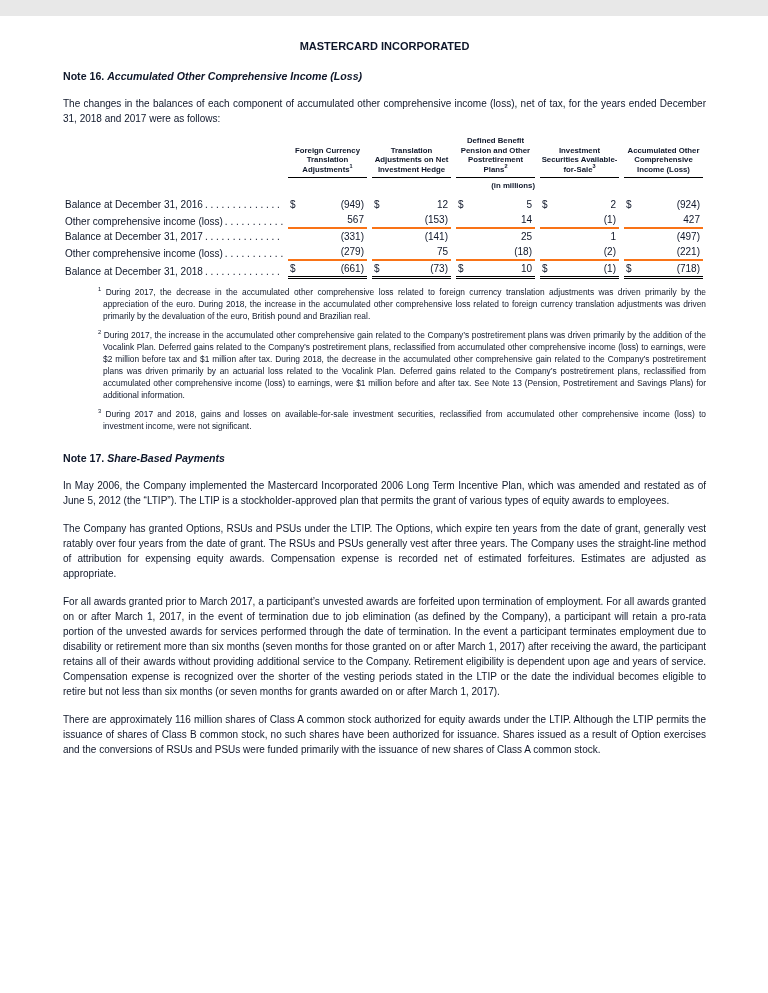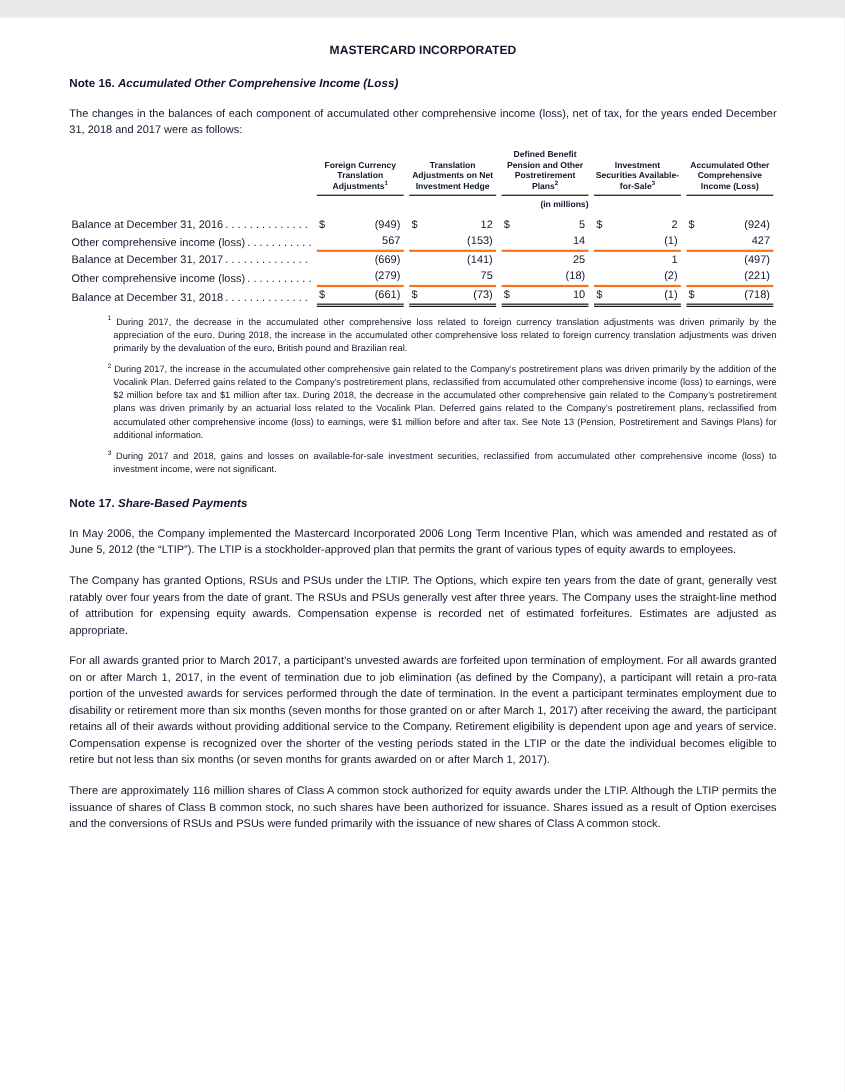--- a/index.html
+++ b/index.html
@@ -131,21 +131,21 @@
       <td class="num"><span class="cur"></span><span class="val">(1)</span></td>
       <td class="num"><span class="cur"></span><span class="val">427</span></td>
     </tr>
     <tr>
       <td class="lbl">
             <div class="lblflex">
               <span class="lbltext">Balance at December 31, 2017</span>
               <span class="leader"> . . . . . . . . . . . . . . . . . . . . . . . . . . . . . . . . . . . .</span>
             </div>
           </td>
-      <td class="num"><span class="cur"></span><span class="val">(669)</span></td>
+      <td class="num"><span class="cur"></span><span class="val">(331)</span></td>
       <td class="num"><span class="cur"></span><span class="val">(141)</span></td>
       <td class="num"><span class="cur"></span><span class="val">25</span></td>
       <td class="num"><span class="cur"></span><span class="val">1</span></td>
       <td class="num"><span class="cur"></span><span class="val">(497)</span></td>
     </tr>
     <tr class="rule-single">
       <td class="lbl">
             <div class="lblflex">
               <span class="lbltext">Other comprehensive income (loss)</span>
               <span class="leader"> . . . . . . . . . . . . . . . . . . . . . . . . . . . . . . . . . . . .</span>

